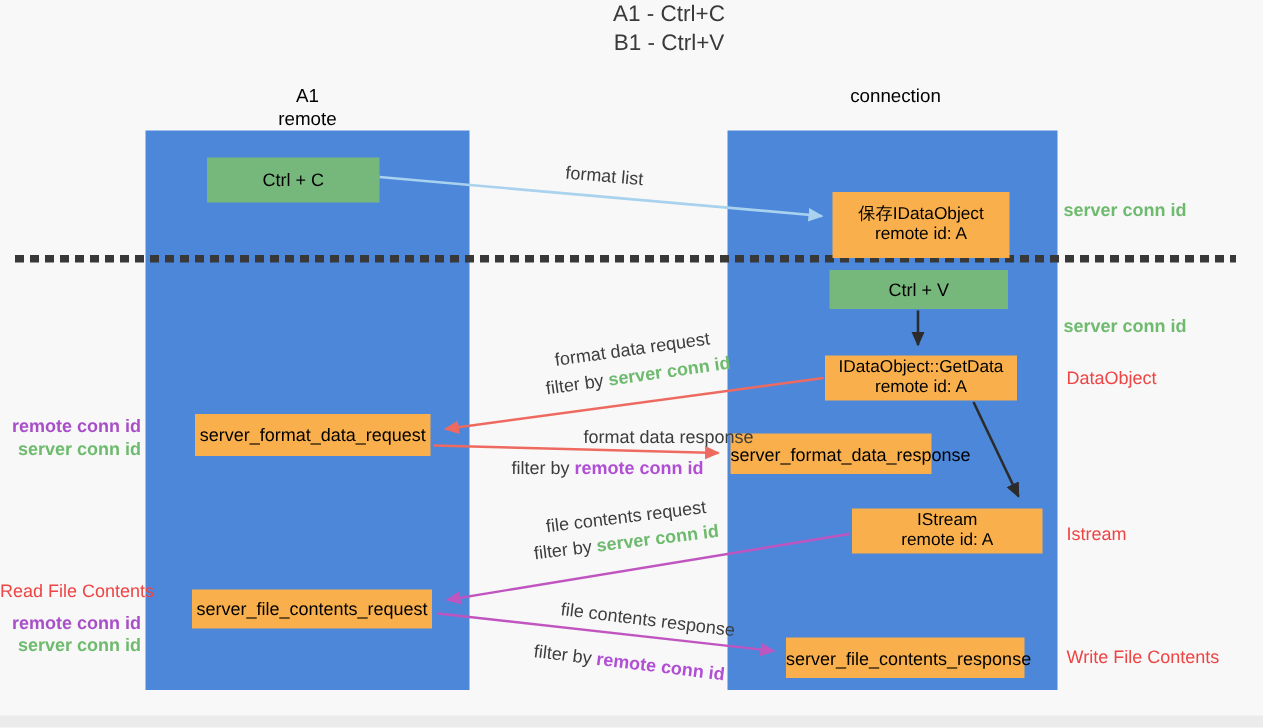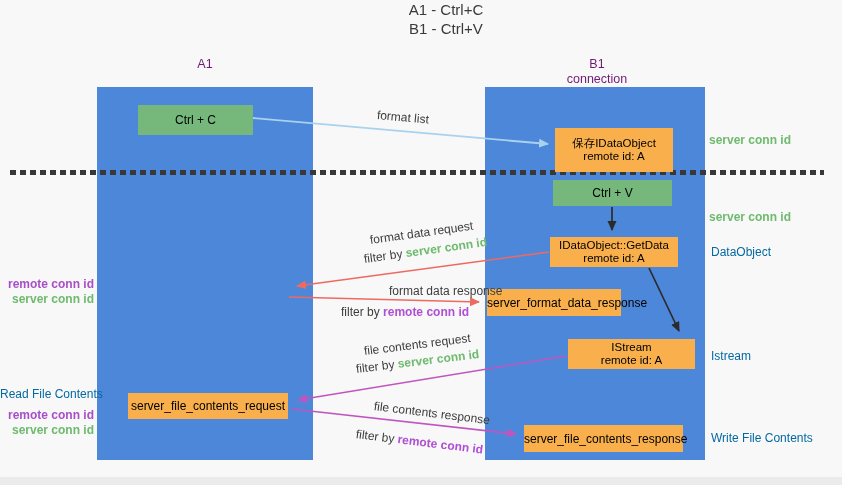--- a/index.html
+++ b/index.html
@@ -11,61 +11,61 @@
   .canvas{position:relative;width:842px;height:485px;background:#f8f8f8;}
 
   .title{position:absolute;left:0;top:9;width:820px;text-align:center;
          font-size:15px;line-height:19px;color:#3a3a3a;padding-left:36px;}
 
   .lane{position:absolute;top:87px;height:373px;background:#4d87d9;}
   .lane-left{left:97px;width:216px;}
   .lane-right{left:485px;width:220px;}
 
   .lane-header{position:absolute;top:57px;width:120px;text-align:center;
-               font-size:12.5px;line-height:15px;color:#701a75;}
+               font-size:12.5px;line-height:15px;color:#000000;}
 
   .dotted{position:absolute;left:10px;top:170px;width:814px;height:5px;
           background:repeating-linear-gradient(90deg,#383838 0 6px,transparent 6px 10px);}
 
   .node{position:absolute;color:#000000;text-align:center;
         display:flex;flex-direction:column;justify-content:center;
         font-size:12px;line-height:14px;}
   .node.green{background:#76b87c;}
   .node.orange{background:#f9b04c;}
   .node.two-line{font-size:11.5px;line-height:13px;}
 
   .alabel{position:absolute;font-size:12px;color:#3d3d3d;white-space:nowrap;
           transform-origin:left center;}
   .alabel .green-t{color:#6eba6e;font-weight:bold;}
   .alabel .purple-t{color:#b04fd4;font-weight:bold;}
 
-  .side-label{position:absolute;font-size:12px;white-space:nowrap;color:#0369a1;}
+  .side-label{position:absolute;font-size:12px;white-space:nowrap;color:#ef4444;}
   .side-label.green-t{color:#6eba6e;font-weight:bold;}
   .side-label.purple-t{color:#a84fc8;font-weight:bold;}
   .left-align-block{left:0;width:94px;text-align:right;}
 
   .arrows{position:absolute;left:0;top:0;pointer-events:none;}
 
   .bottom-strip{position:absolute;left:0;top:477px;width:842px;height:8px;background:#ebebeb;}
 </style>
 </head>
 <body>
 
 <div class="canvas">
 
   <div class="title">
     <div>A1 - Ctrl+C</div>
     <div>B1 - Ctrl+V</div>
   </div>
 
   <div class="lane-header" style="left:145px;">
     <div>A1</div>
+    <div>remote</div>
   </div>
   <div class="lane-header" style="left:537px;">
-    <div>B1</div>
     <div>connection</div>
   </div>
 
   <div class="lane lane-left"></div>
   <div class="lane lane-right"></div>
 
   <div class="dotted"></div>
 
   <svg class="arrows" width="842" height="485">
     <defs>
@@ -102,20 +102,23 @@
 
   <div class="node green" style="left:553px;top:180px;width:119px;height:26px;">
     <span>Ctrl + V</span>
   </div>
 
   <div class="node orange two-line" style="left:550px;top:237px;width:128px;height:30px;">
     <span>IDataObject::GetData</span>
     <span>remote id: A</span>
   </div>
 
+  <div class="node orange" style="left:130px;top:276px;width:157px;height:28px;">
+    <span>server_format_data_request</span>
+  </div>
 
   <div class="node orange" style="left:487px;top:289px;width:134px;height:27px;">
     <span>server_format_data_response</span>
   </div>
 
   <div class="node orange two-line" style="left:568px;top:339px;width:127px;height:30px;">
     <span>IStream</span>
     <span>remote id: A</span>
   </div>
 

